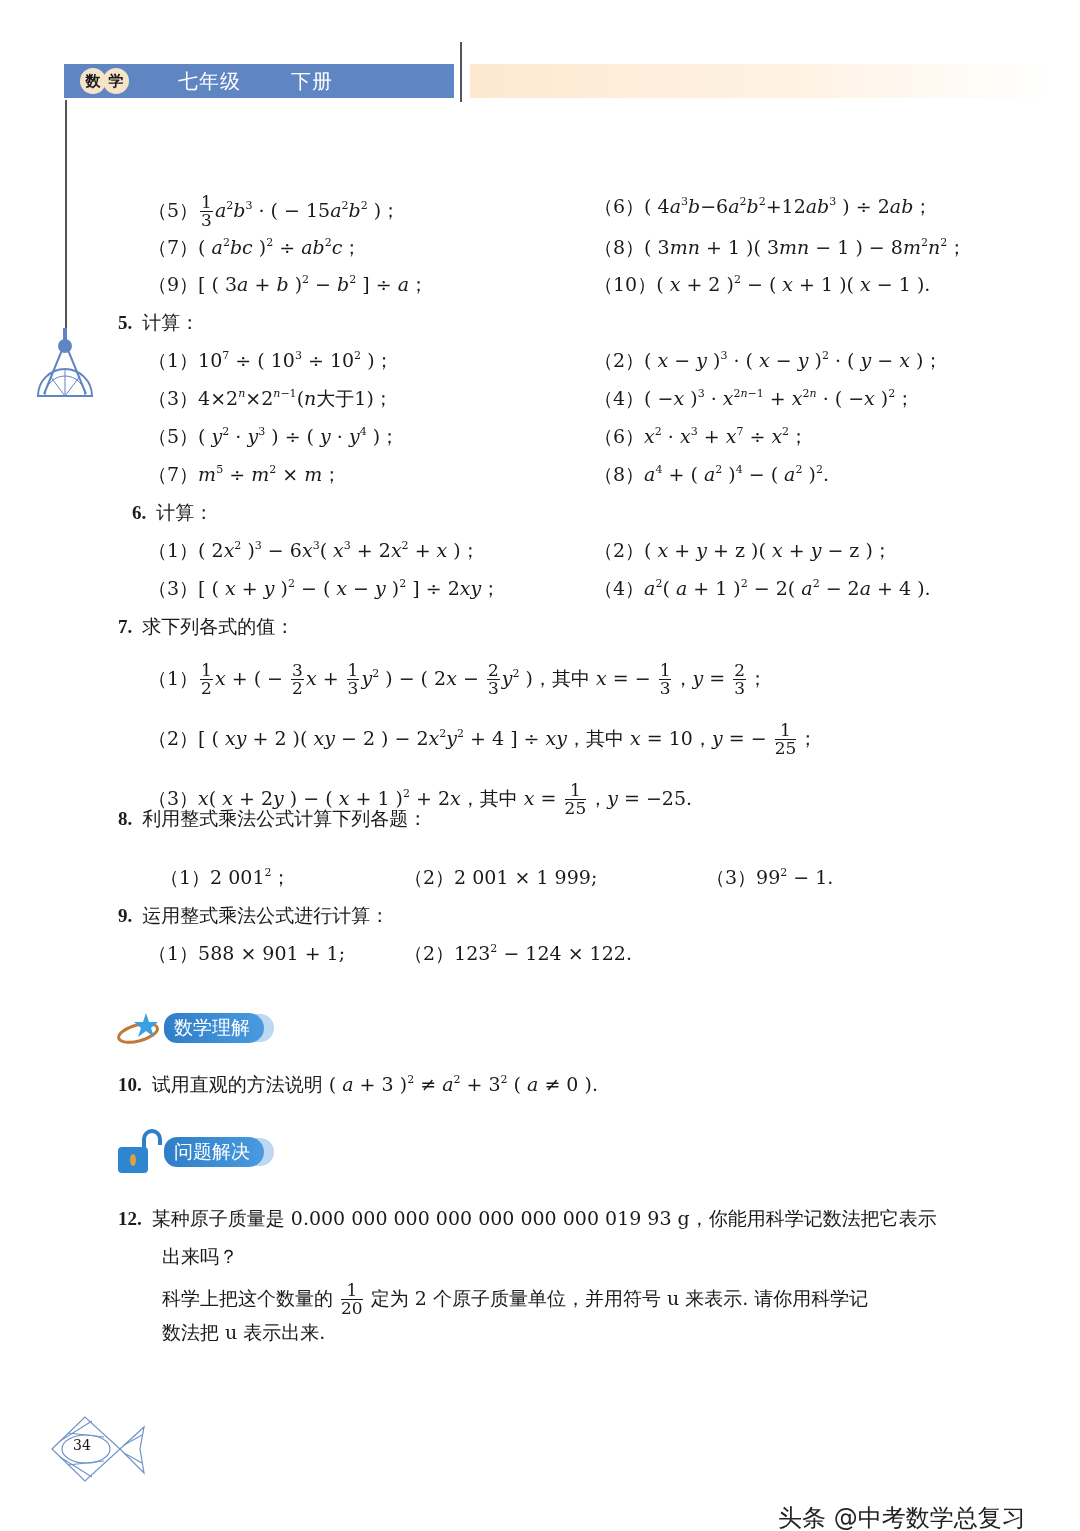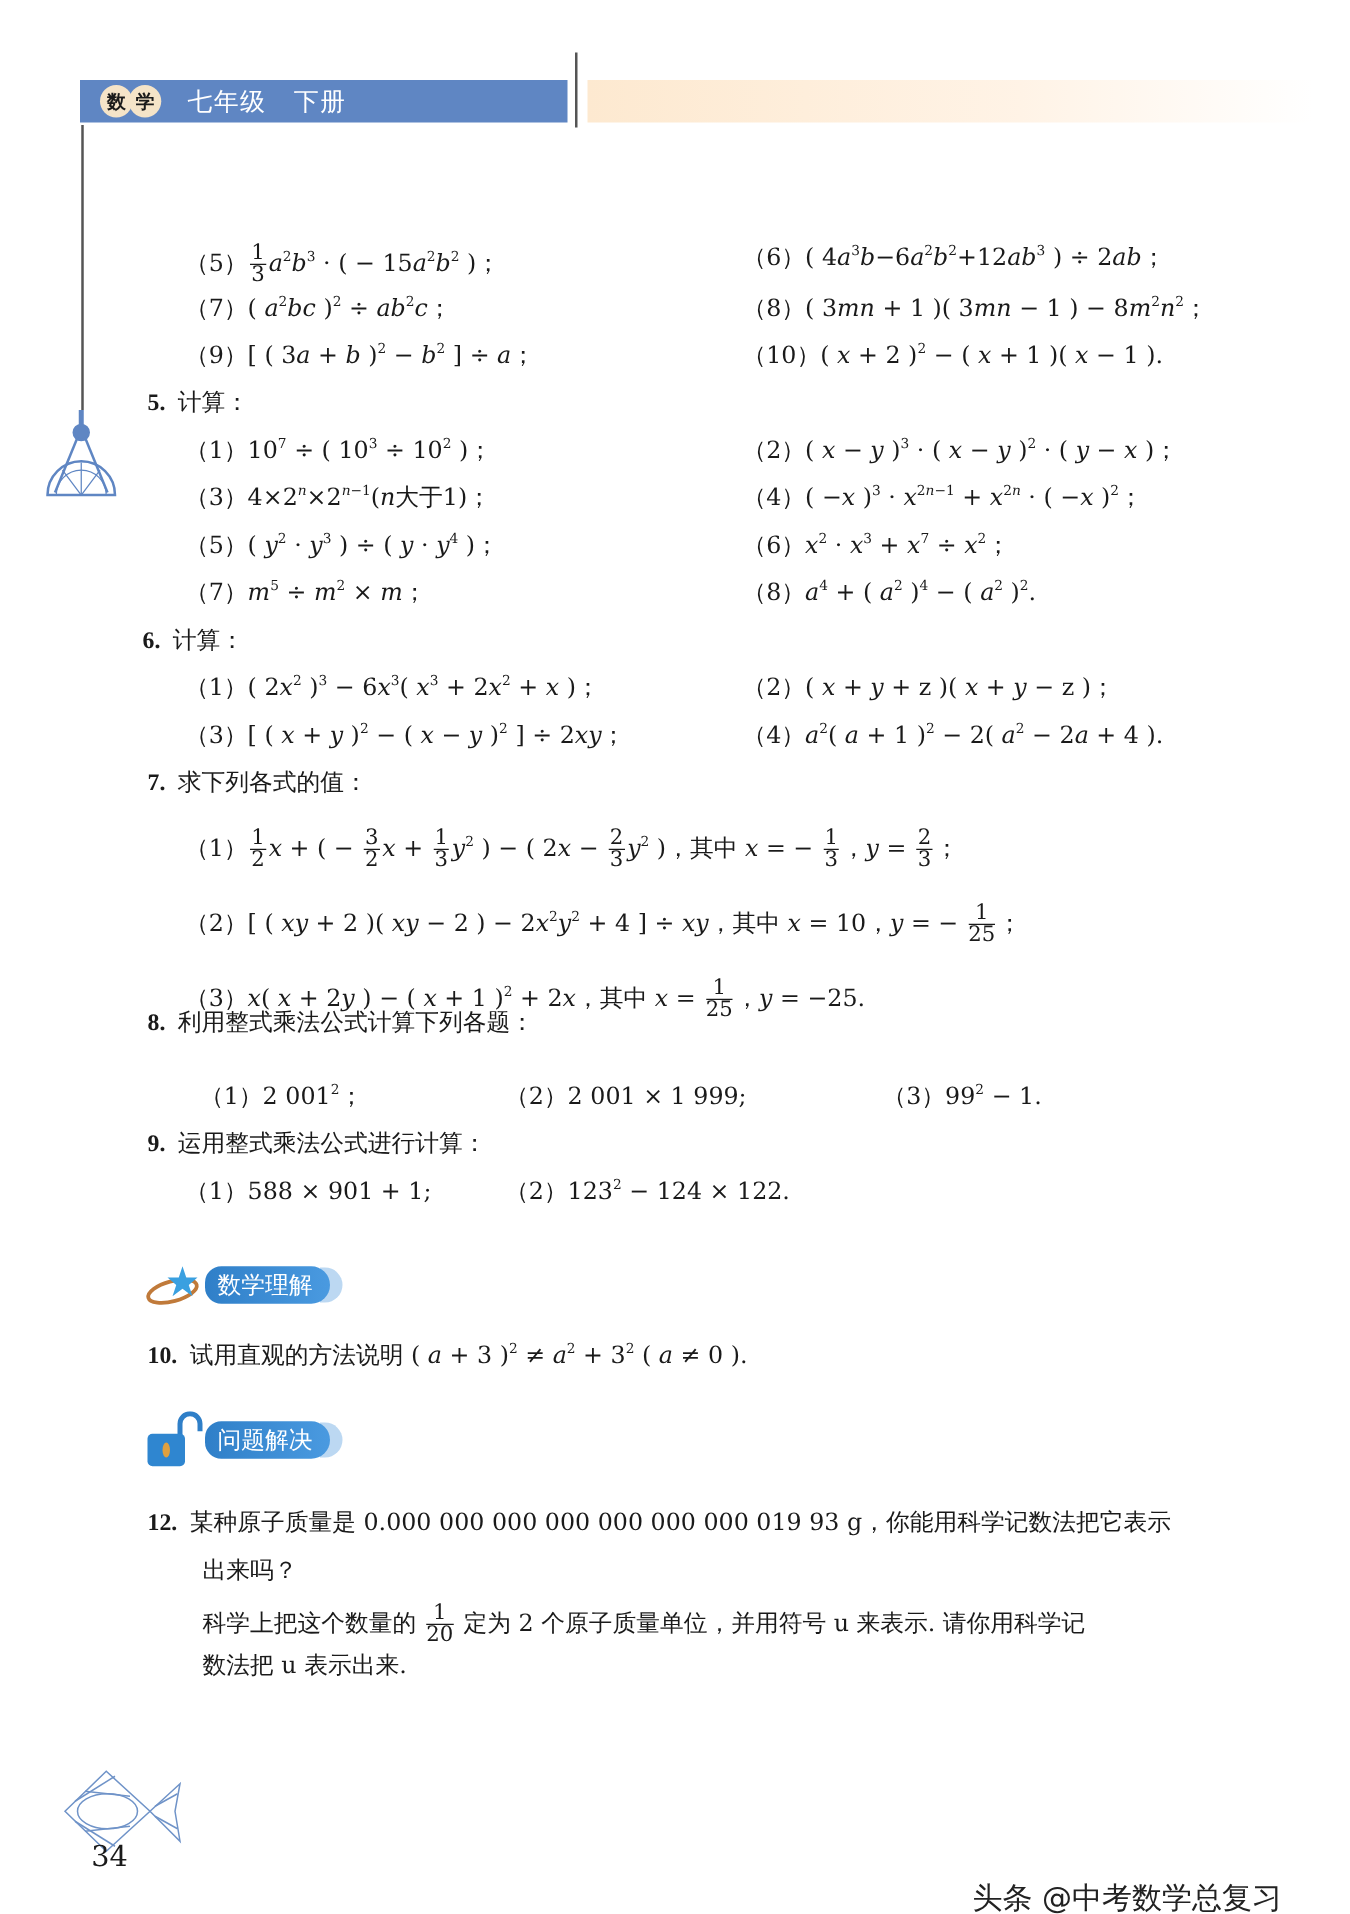--- a/index.html
+++ b/index.html
@@ -6,28 +6,28 @@
   body { width: 1080px; height: 1531px; position: relative; overflow: hidden;
          font-family: "DejaVu Serif", "Liberation Serif", serif; color: #1a1a1a; }
   .hdr-bar { position: absolute; left: 64px; top: 64px; width: 390px; height: 34px;
              background: #5f86c3; }
   .hdr-logo { position: absolute; left: 80px; top: 68px; height: 26px; display: flex; }
   .hdr-logo span { width: 26px; height: 26px; border-radius: 50%; background: #f5e4c8;
                    font-family: "DejaVu Sans", sans-serif; font-weight: bold; font-size: 15px;
                    line-height: 26px; text-align: center; color: #1a1a1a; margin-right: -3px; }
   .hdr-title { position: absolute; left: 150px; top: 68px; font-family: "DejaVu Sans", sans-serif;
                font-size: 20px; color: #ffffff; letter-spacing: 1px; }
-  .hdr-title span { margin-right: 22px; }
+  .hdr-title span { margin-right: 22px; margin-left: 28px; }
   .hdr-vline { position: absolute; left: 460px; top: 42px; width: 2px; height: 60px; background: #555; }
   .hdr-grad { position: absolute; left: 470px; top: 64px; width: 580px; height: 34px;
               background: linear-gradient(to right, #fde9d0, #fff3e6 60%, #ffffff); }
   .side-vline { position: absolute; left: 65px; top: 100px; width: 2px; height: 228px; background: #555; }
   .compass { position: absolute; left: 36px; top: 328px; width: 58px; height: 70px; }
   .fish { position: absolute; left: 50px; top: 1415px; width: 96px; height: 68px; }
-  .page-num { position: absolute; left: 73px; top: 1437px; font-size: 23px; color: #1a1a1a; margin-top: 36px; }
+  .page-num { position: absolute; left: 73px; top: 1437px; font-size: 14px; color: #1a1a1a; }
   .watermark { position: absolute; left: 778px; top: 1502px; font-family: "DejaVu Sans", sans-serif;
                font-size: 24px; color: #222; }
 
   .line { position: absolute; font-size: 19px; white-space: nowrap; line-height: 24px; }
   .qnum { font-weight: bold; font-family: "Liberation Serif", serif; margin-right: 10px; }
   sup { font-size: 11px; vertical-align: 8px; line-height: 0; }
   i { font-style: italic; }
   .frac { display: inline-block; vertical-align: middle; text-align: center; margin: 0 2px; line-height: 1; }
   .frac .n { display: block; font-size: 17px; border-bottom: 1px solid #1a1a1a; padding: 0 1px; }
   .frac .d { display: block; font-size: 17px; }
@@ -91,21 +91,21 @@
 </div>
 <div class="line" style="left:148px;top:348px"><span>（1）</span>10<sup>7</sup> ÷ ( 10<sup>3</sup> ÷ 10<sup>2</sup> )；</div>
 <div class="line" style="left:594px;top:348px"><span>（2）</span>( <i>x</i> − <i>y</i> )<sup>3</sup> · ( <i>x</i> − <i>y</i> )<sup>2</sup> · ( <i>y</i> − <i>x</i> )；</div>
 <div class="line" style="left:148px;top:386px"><span>（3）</span>4×2<sup><i>n</i></sup>×2<sup><i>n</i>−1</sup>(<i>n</i>大于1)；</div>
 <div class="line" style="left:594px;top:386px"><span>（4）</span>( −<i>x</i> )<sup>3</sup> · <i>x</i><sup>2<i>n</i>−1</sup> + <i>x</i><sup>2<i>n</i></sup> · ( −<i>x</i> )<sup>2</sup>；</div>
 <div class="line" style="left:148px;top:424px"><span>（5）</span>( <i>y</i><sup>2</sup> · <i>y</i><sup>3</sup> ) ÷ ( <i>y</i> · <i>y</i><sup>4</sup> )；</div>
 <div class="line" style="left:594px;top:424px"><span>（6）</span><i>x</i><sup>2</sup> · <i>x</i><sup>3</sup> + <i>x</i><sup>7</sup> ÷ <i>x</i><sup>2</sup>；</div>
 <div class="line" style="left:148px;top:462px"><span>（7）</span><i>m</i><sup>5</sup> ÷ <i>m</i><sup>2</sup> × <i>m</i>；</div>
 <div class="line" style="left:594px;top:462px"><span>（8）</span><i>a</i><sup>4</sup> + ( <i>a</i><sup>2</sup> )<sup>4</sup> − ( <i>a</i><sup>2</sup> )<sup>2</sup>.</div>
 
-<div class="line" style="left:114px;top:500px">
+<div class="line" style="left:132px;top:500px">
   <span class="qnum">6.</span><span>计算：</span>
 </div>
 <div class="line" style="left:148px;top:538px"><span>（1）</span>( 2<i>x</i><sup>2</sup> )<sup>3</sup> − 6<i>x</i><sup>3</sup>( <i>x</i><sup>3</sup> + 2<i>x</i><sup>2</sup> + <i>x</i> )；</div>
 <div class="line" style="left:594px;top:538px"><span>（2）</span>( <i>x</i> + <i>y</i> + z )( <i>x</i> + <i>y</i> − z )；</div>
 <div class="line" style="left:148px;top:576px"><span>（3）</span>[ ( <i>x</i> + <i>y</i> )<sup>2</sup> − ( <i>x</i> − <i>y</i> )<sup>2</sup> ] ÷ 2<i>xy</i>；</div>
 <div class="line" style="left:594px;top:576px"><span>（4）</span><i>a</i><sup>2</sup>( <i>a</i> + 1 )<sup>2</sup> − 2( <i>a</i><sup>2</sup> − 2<i>a</i> + 4 ).</div>
 
 <div class="line" style="left:118px;top:614px">
   <span class="qnum">7.</span><span>求下列各式的值：</span>
 </div>

